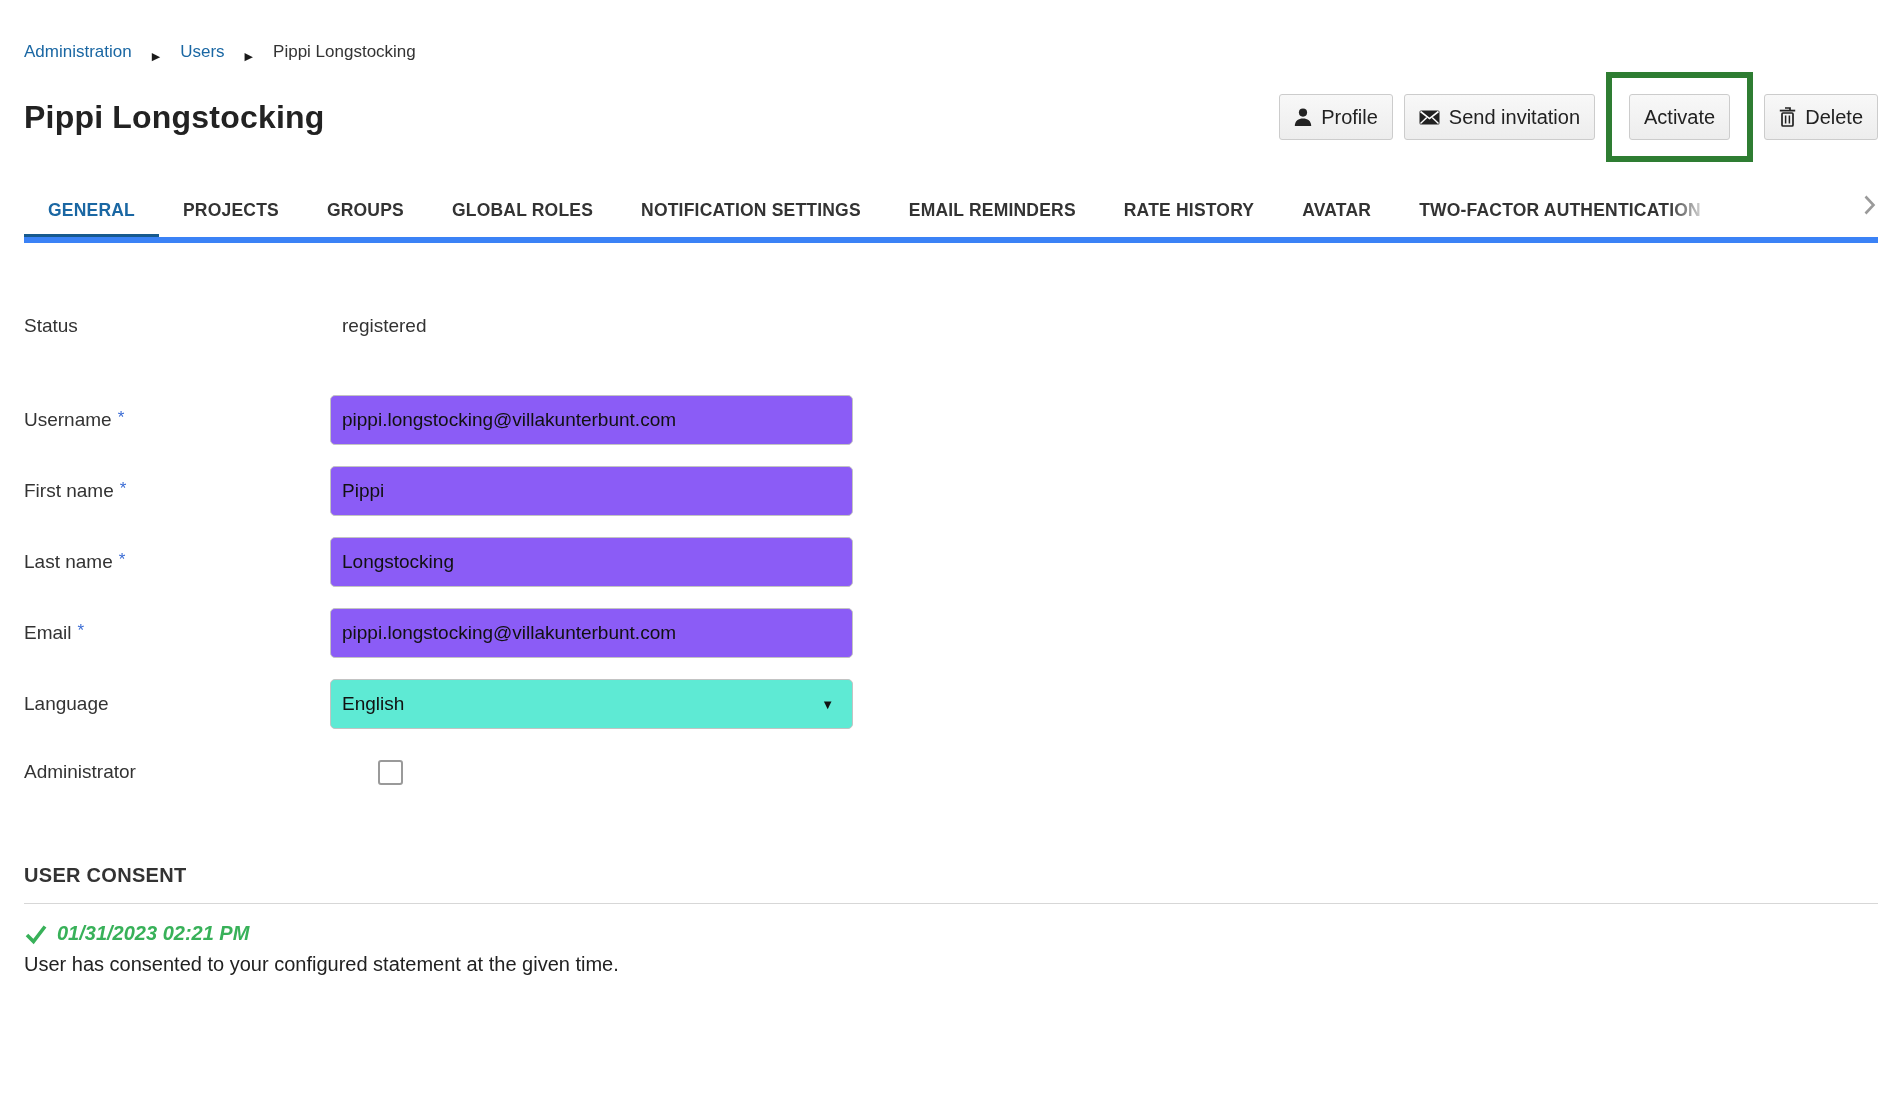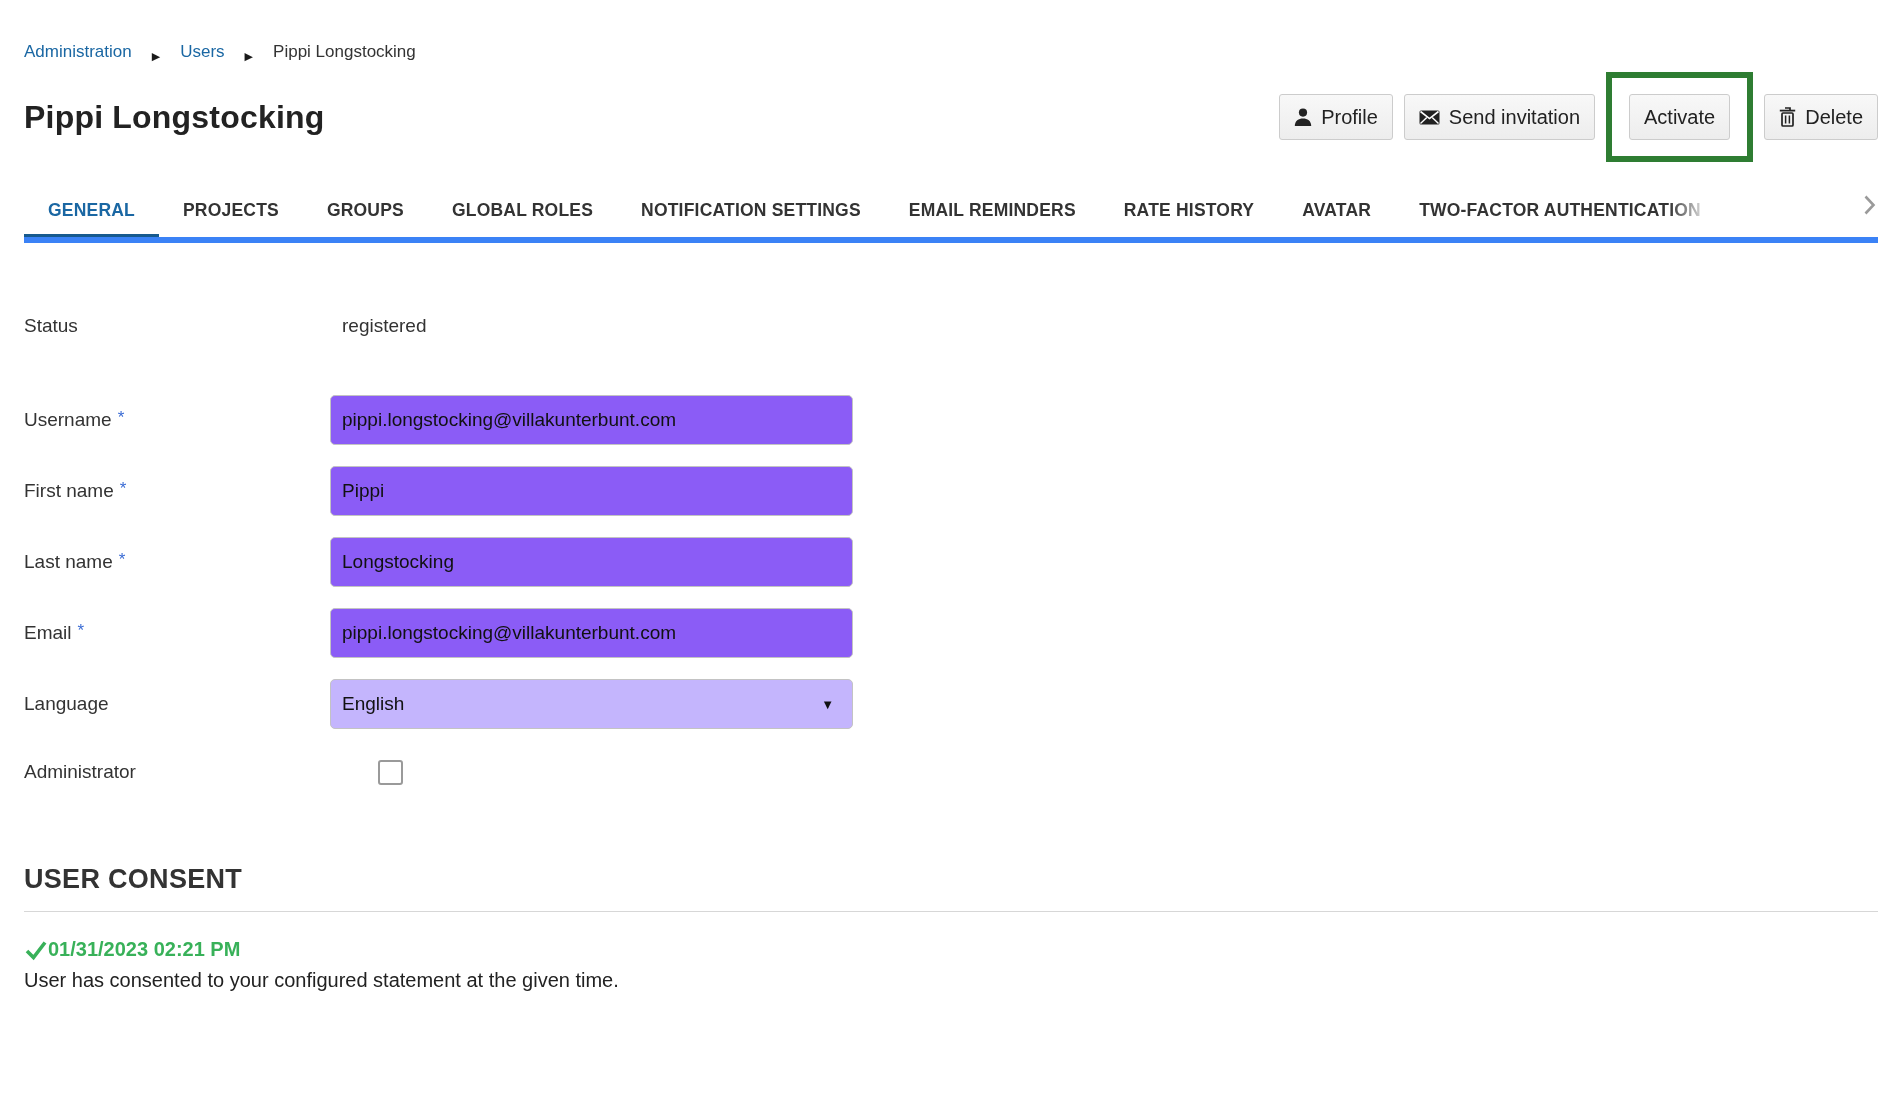--- a/index.html
+++ b/index.html
@@ -72,35 +72,35 @@
   .text-input {
     width: 523px; height: 50px;
     border: 1px solid #c3c3c3; border-radius: 5px;
     font-family: "Liberation Sans", sans-serif;
     font-size: 19px; color: #111; padding: 0 11px; background: #8b5cf6;
   }
   .select-box {
     width: 523px; height: 50px;
     border: 1px solid #c3c3c3; border-radius: 5px;
     display: flex; align-items: center; justify-content: space-between;
-    padding: 0 11px; font-size: 19px; color: #111; cursor: pointer; background: #c4b5fd;
+    padding: 0 11px; font-size: 19px; color: #111; cursor: pointer; background: #5eead4;
   }
   .select-arrow { font-size: 13px; color: #111; margin-right: 7px; }
   .checkbox-row { height: 44px; margin-bottom: 18px; gap: 48px; }
   .checkbox {
     appearance: none; -webkit-appearance: none;
     width: 25px; height: 25px; margin: 0;
     border: 2px solid #9a9a9a; border-radius: 3px; background: #fff; cursor: pointer;
   }
 
   
   .consent-section { margin-top: 70px; }
-  .section-title { font-size: 27px; font-weight: 700; color: #333; letter-spacing: 0.3px; margin: 0; }
+  .section-title { font-size: 20px; font-weight: 700; color: #333; letter-spacing: 0.3px; margin: 0; }
   .section-rule { border: none; border-top: 1px solid #d7d7d7; margin: 16px 0 0 0; }
-  .consent-date-row { display: flex; align-items: center; gap: 0; margin-top: 26px; }
+  .consent-date-row { display: flex; align-items: center; gap: 9px; margin-top: 18px; font-style: italic; }
   .consent-date { font-size: 20px; font-weight: 700; color: #38B159; }
   .consent-message { margin-top: 6px; font-size: 20px; color: #222; line-height: 1.35; }
 </style>
 </head>
 <body>
 
 <div class="page">
 
   <nav class="breadcrumb">
     <a class="crumb-link">Administration</a>

